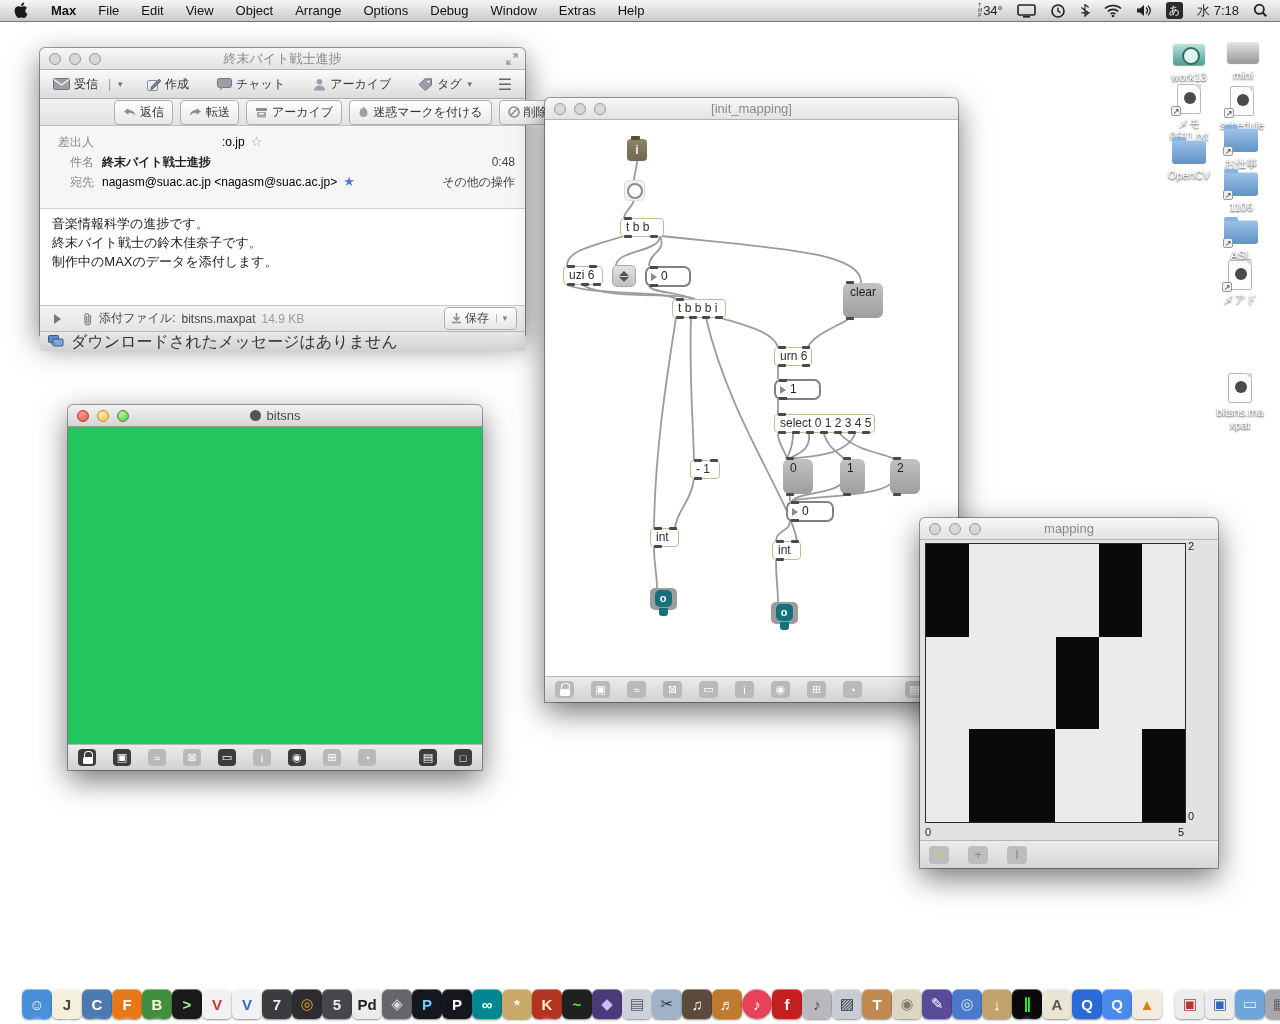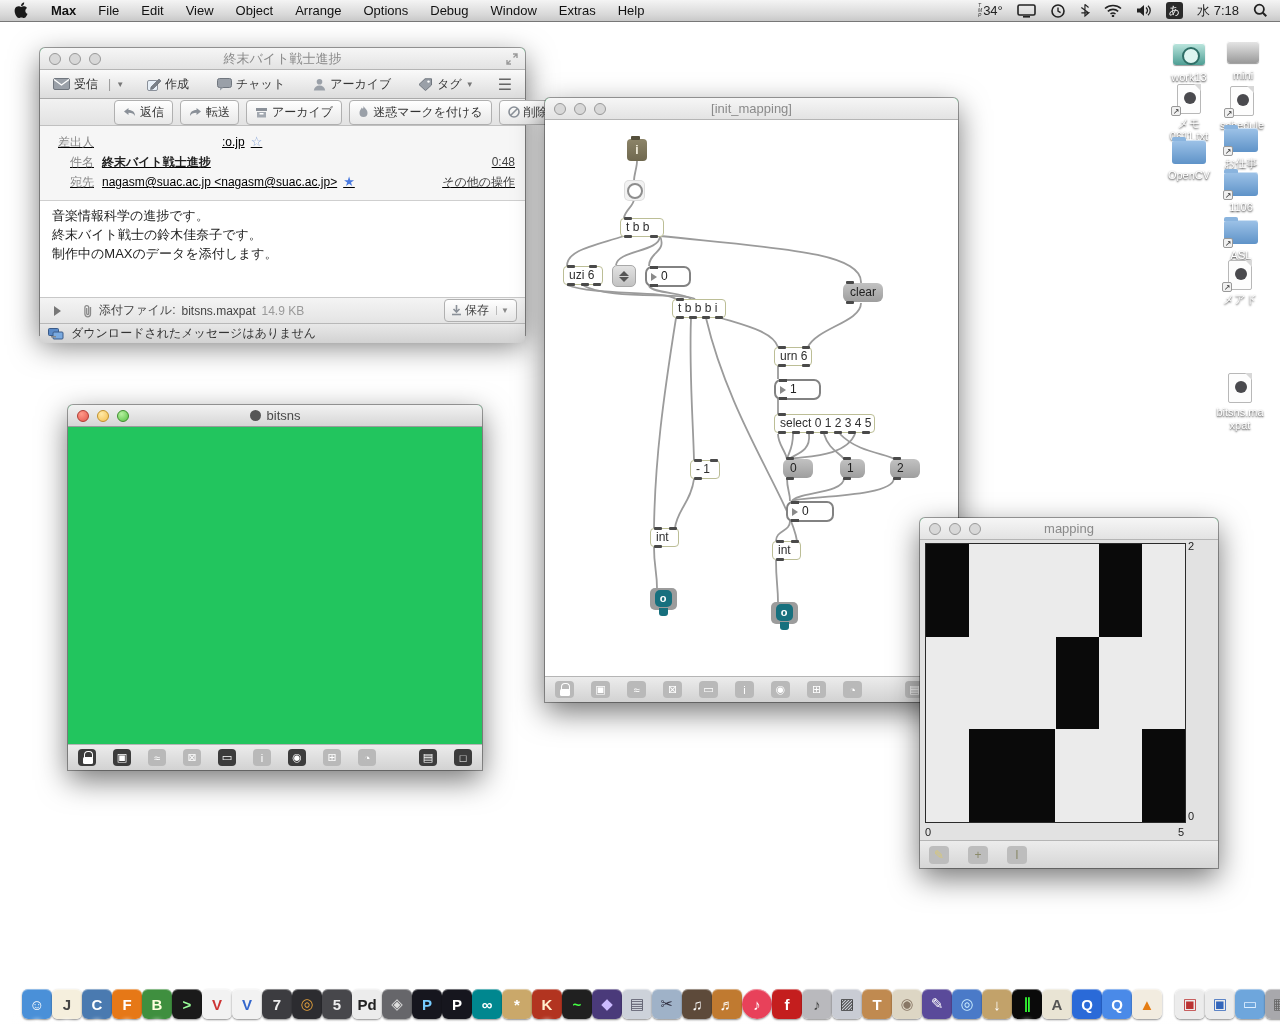--- a/index.html
+++ b/index.html
@@ -43,37 +43,37 @@
   #mail-toolbar { height:29px; background:linear-gradient(#fafafa,#dcdcdc); border-bottom:1px solid #aaa;
     display:flex; align-items:center; font-size:12px; color:#333; padding:0 8px; gap:4px; }
   .mt-btn { display:flex; align-items:center; gap:4px; padding:2px 5px; }
   .mt-sep { color:#999; margin:0 1px; }
   .mt-caret { font-size:8px; color:#777; }
   .spacer { flex:1; }
   #mail-actions { height:27px; background:linear-gradient(#f2f2f2,#e2e2e2); border-bottom:1px solid #c0c0c0;
     display:flex; align-items:center; gap:7px; padding-left:74px; font-size:12px; }
   .act-btn { display:flex; align-items:center; gap:4px; background:linear-gradient(#ffffff,#e8e8e8);
     border:1px solid #b0b0b0; border-radius:4px; padding:3px 8px; color:#333; white-space:nowrap; }
-  #mail-headers { background:#f6f6f6; border-bottom:1px solid #cfcfcf; font-size:12px; padding:5px 10px 6px;text-decoration:underline; }
+  #mail-headers { background:#f6f6f6; border-bottom:1px solid #cfcfcf; font-size:12px; padding:5px 10px 14px; }
   .hrow { display:flex; align-items:baseline; margin:3px 0; }
   .hlabel { color:#888; width:44px; text-align:right; margin-right:8px; flex:none; }
   .hstar { color:#8aa6d8; margin-left:6px; font-size:13px; }
   .hstar.filled { color:#4a7ae0; }
   .hright { margin-left:auto; color:#444; }
   .subj { font-weight:bold; color:#222; }
   #mail-body { background:#fff; height:96px; padding:6px 12px; font-size:13px; color:#222; line-height:1.45; }
   #mail-attach { height:26px; background:linear-gradient(#f4f4f4,#e4e4e4); border-top:1px solid #c8c8c8;
     display:flex; align-items:center; font-size:12px; color:#444; padding:0 8px; gap:6px; }
   .disc-tri { width:0; height:0; border-left:7px solid #777; border-top:5px solid transparent; border-bottom:5px solid transparent; margin-left:6px; }
   .attach-size { color:#999; }
   .save-btn { margin-left:auto; display:flex; align-items:center; gap:4px; background:linear-gradient(#fff,#e6e6e6);
     border:1px solid #b0b0b0; border-radius:4px; padding:2px 7px; }
   .save-split { border-left:1px solid #bbb; margin-left:3px; padding-left:4px; font-size:8px; color:#888; }
   #mail-status { height:20px; background:linear-gradient(#e8e8e8,#d2d2d2); border-top:1px solid #b8b8b8;
-    display:flex; align-items:center; gap:7px; font-size:12px; color:#333; padding:0 8px; border-radius:0 0 4px 4px; }
+    display:flex; align-items:flex-start; gap:7px; font-size:16px; color:#333; padding:0 8px; border-radius:0 0 4px 4px; }
 
   .isvg { display:inline-block; vertical-align:middle; }
 
   
   .patch-canvas { position:absolute; left:0; right:0; background:#fff; overflow:hidden; }
   .patch-toolbar { position:absolute; left:0; right:0; bottom:0; height:26px;
     background:linear-gradient(#ececec,#d2d2d2); border-top:1px solid #b5b5b5;
     display:flex; align-items:center; gap:17px; padding:0 10px; }
   .tb-ic { width:19px; height:17px; border-radius:4px; display:flex; align-items:center; justify-content:center;
     font-size:11px; color:#fff; background:#b9b9b9; position:relative; }
@@ -82,21 +82,21 @@
   .g-lock::before { content:""; position:absolute; top:2px; left:6px; width:7px; height:6px;
     border:1.5px solid currentColor; border-bottom:none; border-radius:4px 4px 0 0; }
   .g-lock::after { content:""; position:absolute; bottom:2px; left:4.5px; width:10px; height:7px;
     background:currentColor; border-radius:1.5px; }
 
   .mxobj { position:absolute; background:#fff; border:1.5px solid #bcbe96; border-radius:4px;
     font-size:12px; color:#2e2e2e; padding:1px 5px 2px; white-space:nowrap; line-height:14px; }
   .mxobj::before { content:""; position:absolute; top:-2px; left:3px; width:8px; height:3px; background:#4a4a4a; border-radius:1px; box-shadow:var(--pt,none); }
   .mxobj::after  { content:""; position:absolute; bottom:-2px; left:3px; width:8px; height:3px; background:#4a4a4a; border-radius:1px; box-shadow:var(--pb,none); }
   .mxmsg { position:absolute; background:linear-gradient(#c2c2c2,#9e9e9e); border:none; border-radius:6px;
-    font-size:12px; color:#1e1e1e; padding:2px 7px 3px; white-space:nowrap; line-height:14px; }
+    font-size:12px; color:#1e1e1e; padding:2px 7px 19px; white-space:nowrap; line-height:14px; }
   .mxmsg::before { content:""; position:absolute; top:-2px; left:3px; width:8px; height:3px; background:#4a4a4a; border-radius:1px; }
   .mxmsg::after  { content:""; position:absolute; bottom:-2px; left:3px; width:8px; height:3px; background:#4a4a4a; border-radius:1px; }
   .mxnum { position:absolute; background:#fff; border:2px solid #828282; border-radius:7px;
     font-size:12px; color:#222; padding:1px 6px 2px 14px; line-height:14px; }
   .mxnum::before { content:""; position:absolute; top:-2px; left:3px; width:8px; height:3px; background:#4a4a4a; }
   .mxnum::after  { content:""; position:absolute; bottom:-2px; left:3px; width:8px; height:3px; background:#4a4a4a; }
   .num-tri { position:absolute; left:4px; top:5px; width:0; height:0;
     border-left:6px solid #8a8a8a; border-top:4px solid transparent; border-bottom:4px solid transparent; }
   .mxbang { position:absolute; width:19px; height:19px; border-radius:4px; background:#f2f2f2; box-shadow:0 0 0 1px #ddd; }
   .mxbang::after { content:""; position:absolute; inset:1.5px; border:2px solid #8d8d8d; border-radius:50%; background:#fff; }

